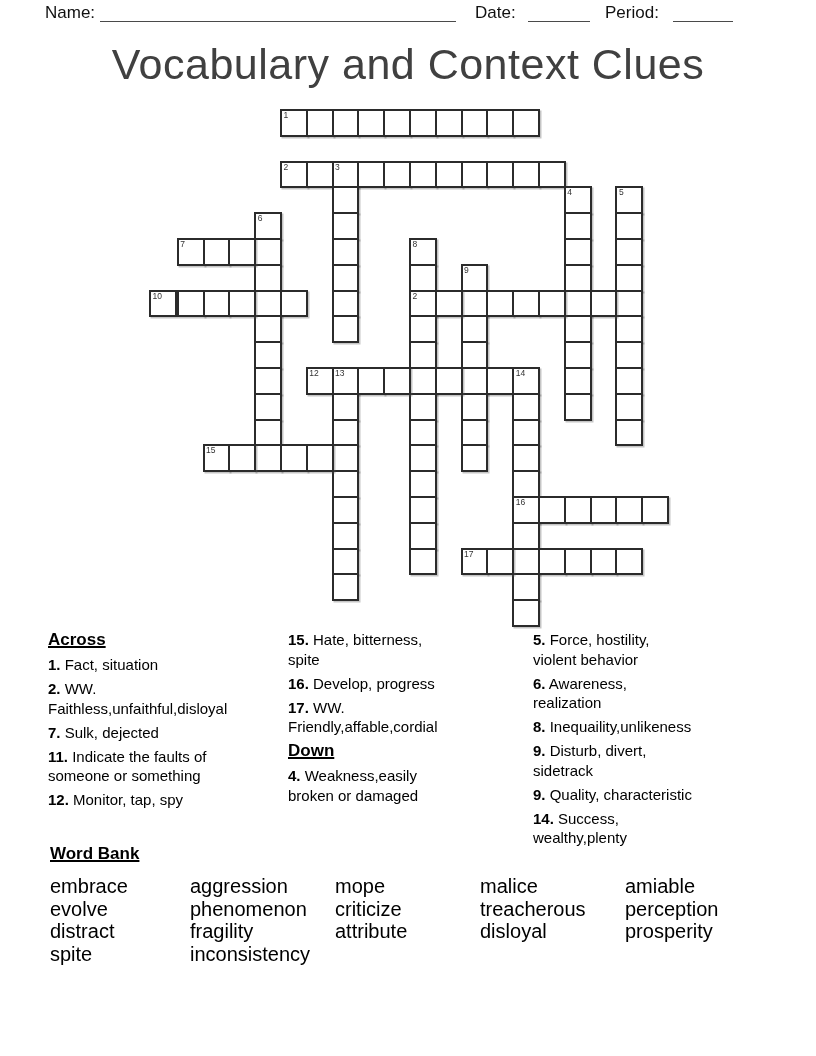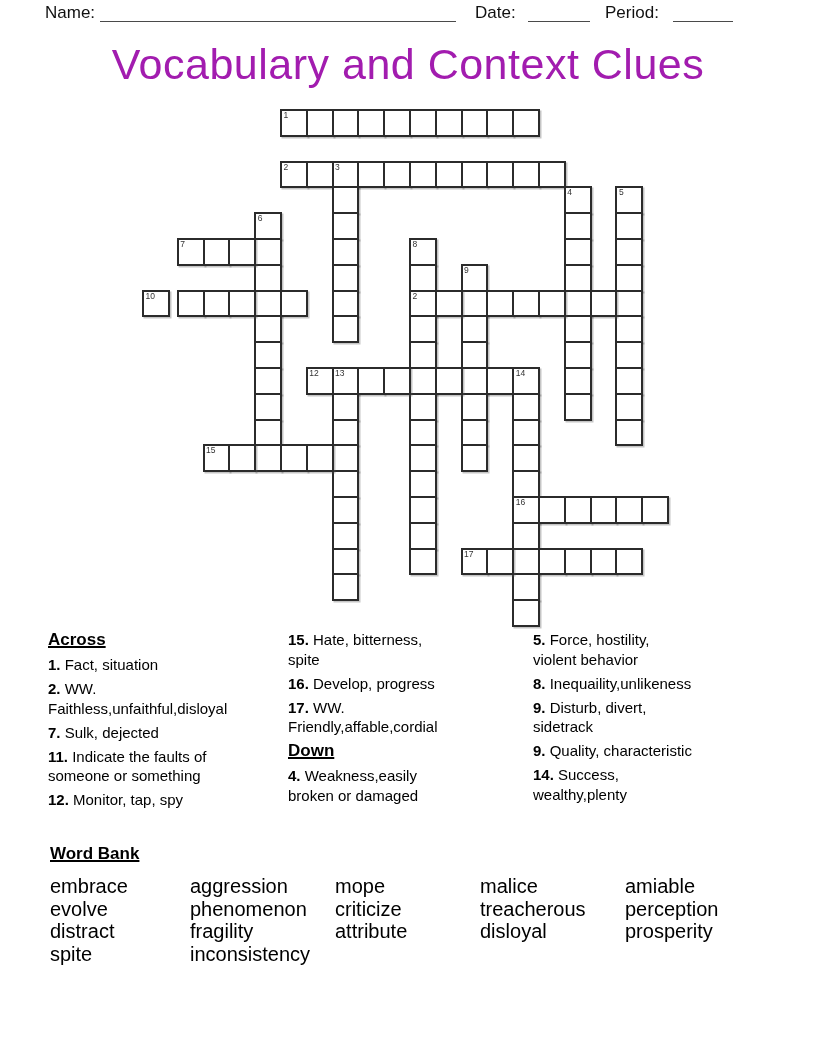--- a/index.html
+++ b/index.html
@@ -4,21 +4,21 @@
 <style>
   html,body{margin:0;padding:0;background:#fff;}
   body{width:816px;height:1056px;position:relative;overflow:hidden;
        font-family:"Liberation Sans","DejaVu Sans",sans-serif;color:#000;}
   .abs{position:absolute;}
   
   .hdr-label{font-size:17px;color:#111;}
   .hdr-line{border-bottom:1.7px solid #4a4a4a;height:17px;}
   
   #title{top:40px;left:0;width:100%;text-align:center;font-size:43px;
-         letter-spacing:0.5px;color:#a21caf;}
+         letter-spacing:0.5px;color:#404040;}
   
   #grid{top:0;left:0;width:816px;height:1056px;}
   .cell{position:absolute;width:27.8px;height:27.8px;box-sizing:border-box;
         background:#fff;border:2px solid #2b2b2b;
         box-shadow:1.5px 1.5px 0 rgba(90,90,90,.35);}
   .cellnum{position:absolute;top:0px;left:1.5px;font-size:8.5px;color:#333;
            line-height:9px;}
   
   .clue-col{top:630px;}
   .clue-heading{font-size:17px;font-weight:bold;text-decoration:underline;
@@ -138,21 +138,21 @@
     <div class="cell" style="left: 460.6px; top: 263.8px;">
       <span class="cellnum">9</span>
     </div>
     <div class="cell" style="left: 460.6px; top: 289.6px;"></div>
     <div class="cell" style="left: 460.6px; top: 315.4px;"></div>
     <div class="cell" style="left: 460.6px; top: 341.2px;"></div>
     <div class="cell" style="left: 460.6px; top: 367px;"></div>
     <div class="cell" style="left: 460.6px; top: 392.8px;"></div>
     <div class="cell" style="left: 460.6px; top: 418.6px;"></div>
     <div class="cell" style="left: 460.6px; top: 444.4px;"></div>
-    <div class="cell" style="left: 142px; top: 289.6px;">
+    <div class="cell" style="left: 149px; top: 289.6px;">
       <span class="cellnum">10</span>
     </div>
     <div class="cell" style="left: 176.8px; top: 289.6px;"></div>
     <div class="cell" style="left: 202.6px; top: 289.6px;"></div>
     <div class="cell" style="left: 228.4px; top: 289.6px;"></div>
     <div class="cell" style="left: 280px; top: 289.6px;"></div>
     <div class="cell" style="left: 434.8px; top: 289.6px;"></div>
     <div class="cell" style="left: 486.4px; top: 289.6px;"></div>
     <div class="cell" style="left: 512.2px; top: 289.6px;"></div>
     <div class="cell" style="left: 538px; top: 289.6px;"></div>
@@ -220,20 +220,21 @@
   </div>
 <div id="clue-col-2" class="abs clue-col" style="left:288px;width:238px">
     <div class="clue"><b>15.</b> Hate, bitterness,<br>spite</div>
     <div class="clue"><b>16.</b> Develop, progress</div>
     <div class="clue"><b>17.</b> WW.<br>Friendly,affable,cordial</div>
     <div class="clue-heading">Down</div>
     <div class="clue"><b>4.</b> Weakness,easily<br>broken or damaged</div>
   </div>
 <div id="clue-col-3" class="abs clue-col" style="left:533px;width:252px">
     <div class="clue"><b>5.</b> Force, hostility,<br>violent behavior</div>
+    <div class="clue"><b>6.</b> Awareness,<br>realization</div>
     <div class="clue"><b>8.</b> Inequaility,unlikeness</div>
     <div class="clue"><b>9.</b> Disturb, divert,<br>sidetrack</div>
     <div class="clue"><b>9.</b> Quality, characteristic</div>
     <div class="clue"><b>14.</b> Success,<br>wealthy,plenty</div>
   </div>
 
 <div id="wordbank-heading" class="abs" style="left:50px;top:844px">Word Bank</div>
 <div id="wb-col-1" class="abs wb-col" style="left:50px">
     <div>embrace</div>
     <div>evolve</div>

